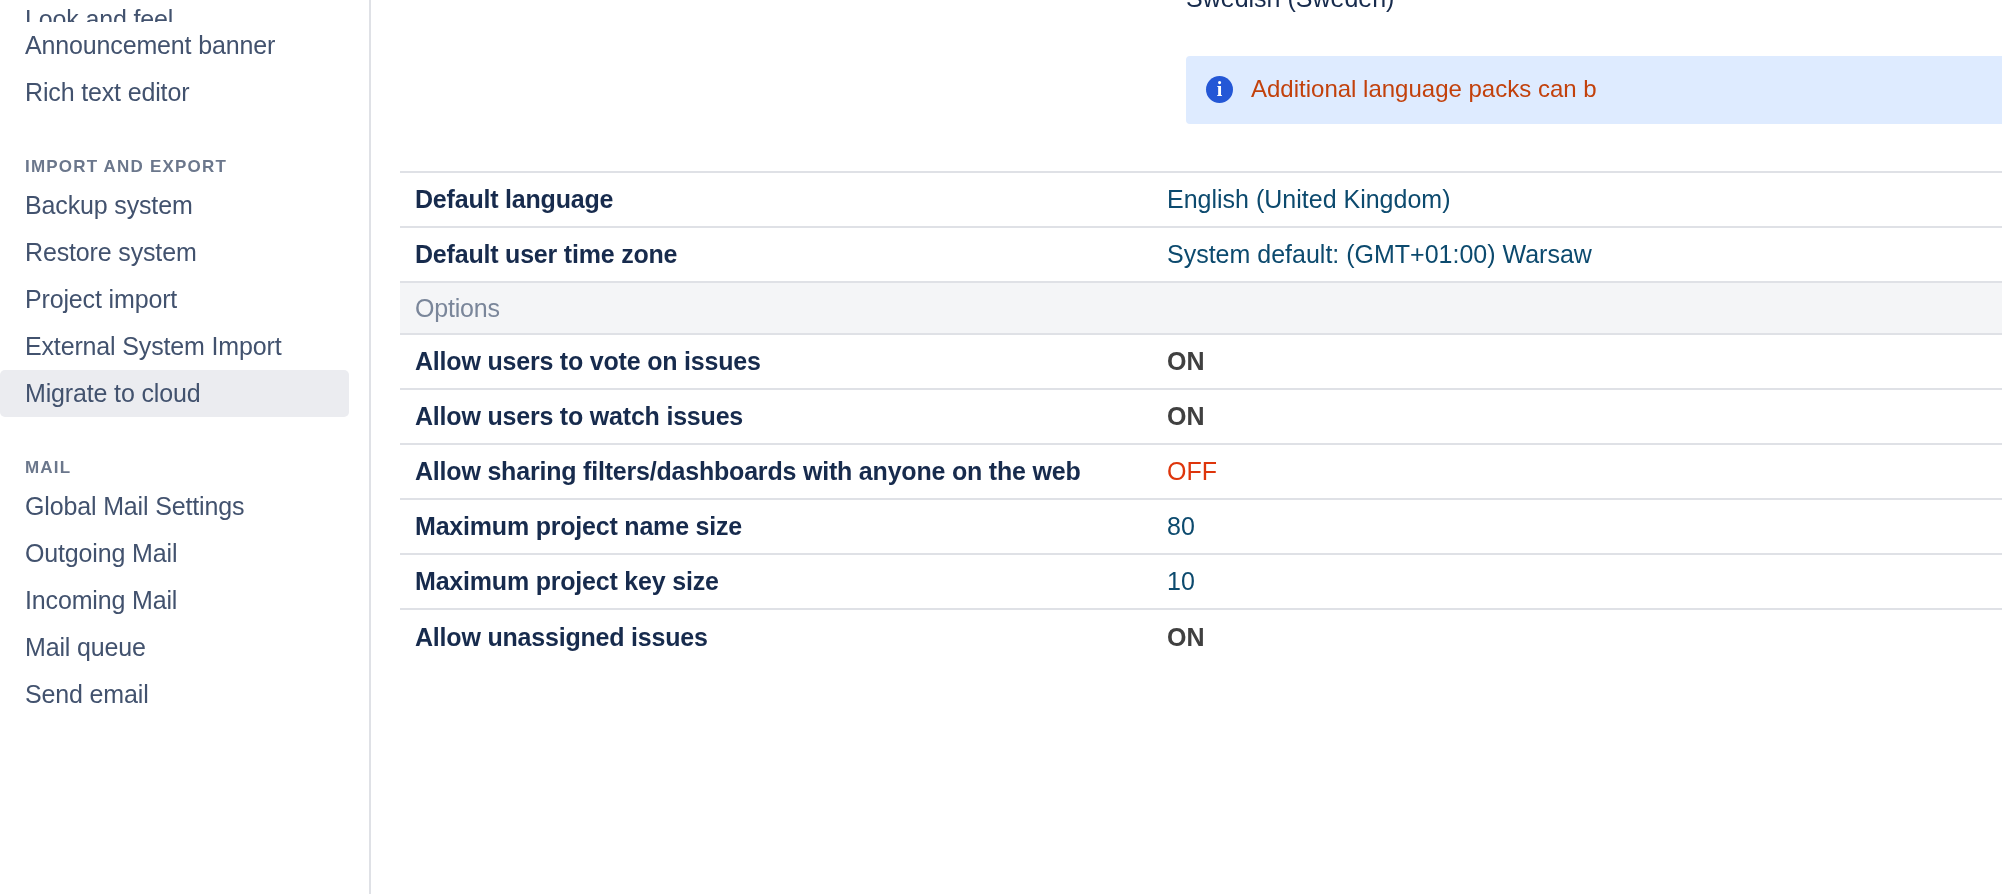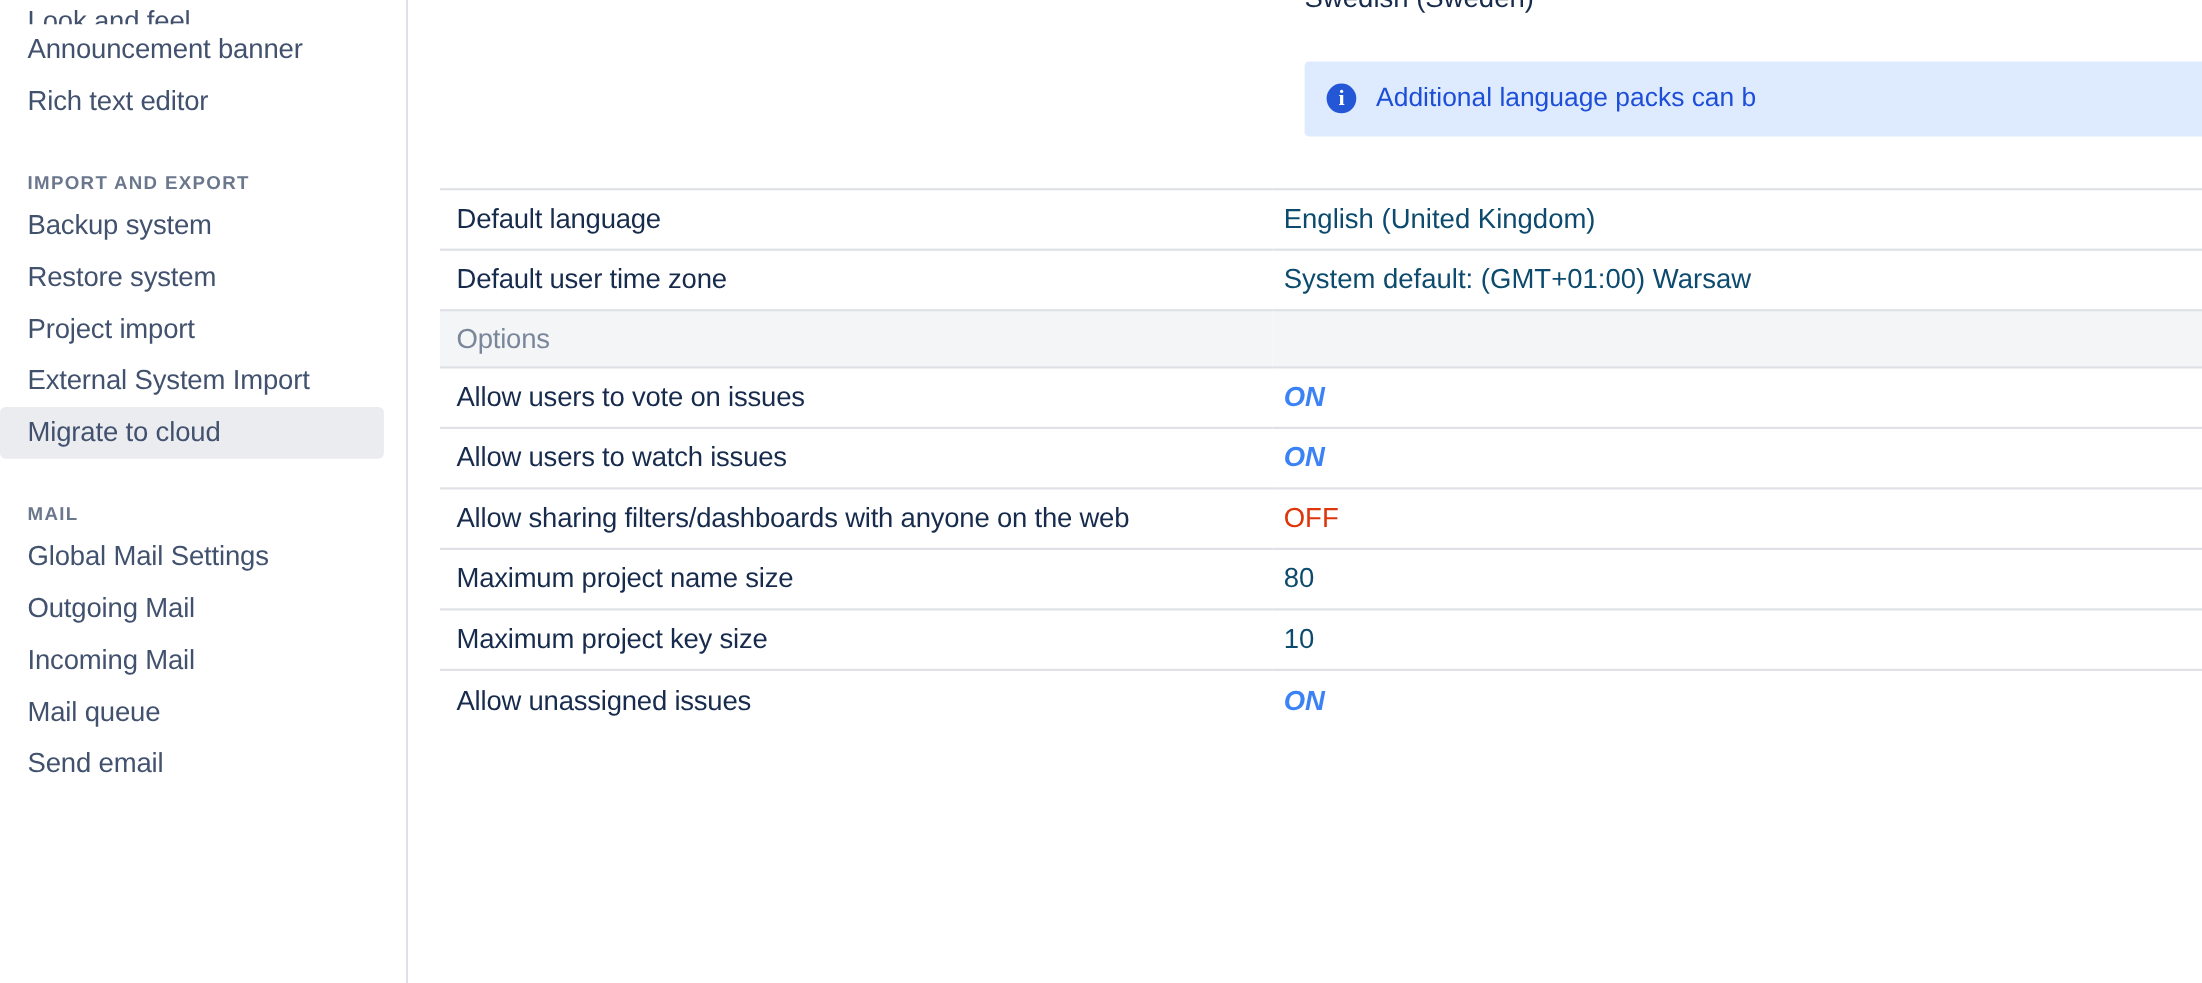--- a/index.html
+++ b/index.html
@@ -117,42 +117,42 @@
     font-size: 20px;
     font-weight: bold;
     font-family: "Liberation Serif", serif;
     line-height: 27px;
     text-align: center;
     margin-top: 4px;
   }
   .info-text {
     font-size: 24px;
     line-height: 1.42;
-    color: #1d4ed8;
+    color: #c2410c;
     white-space: nowrap;
   }
   .info-text .ln { display: block; }
 
   
   .settings-table {
     width: 1602px;
     border-collapse: collapse;
     table-layout: fixed;
   }
   .settings-table tr { border-top: 2px solid #dfe1e6; }
   .settings-table td {
     padding: 0;
     vertical-align: middle;
     height: 55px;
   }
   td.cell-label {
     width: 757px;
     padding-left: 15px;
     font-size: 25px;
-    font-weight: normal;
+    font-weight: bold;
     color: #172b4d;
     white-space: nowrap;
     letter-spacing: -0.2px;
   }
   td.cell-value {
     padding-left: 10px;
     font-size: 25px;
     color: #172b4d;
     white-space: nowrap;
   }
@@ -160,21 +160,21 @@
     background: #f4f5f7;
   }
   tr.section-row td {
     height: 52px;
     font-size: 25px;
     font-weight: normal;
     color: #7a869a;
     padding-left: 15px;
     letter-spacing: -0.2px;
   }
-  .v-on  { color: #3b82f6; font-weight: bold; font-style: italic; }
+  .v-on  { color: #404040; font-weight: bold; }
   .v-off { color: #de350b; font-weight: normal; }
   .v-plain { color: #0c4a6e; font-weight: normal; }
 </style>
 </head>
 <body>
 
 <div class="page">
 
   <nav class="sidebar">
     <ul class="nav-list" id="nav-list">

